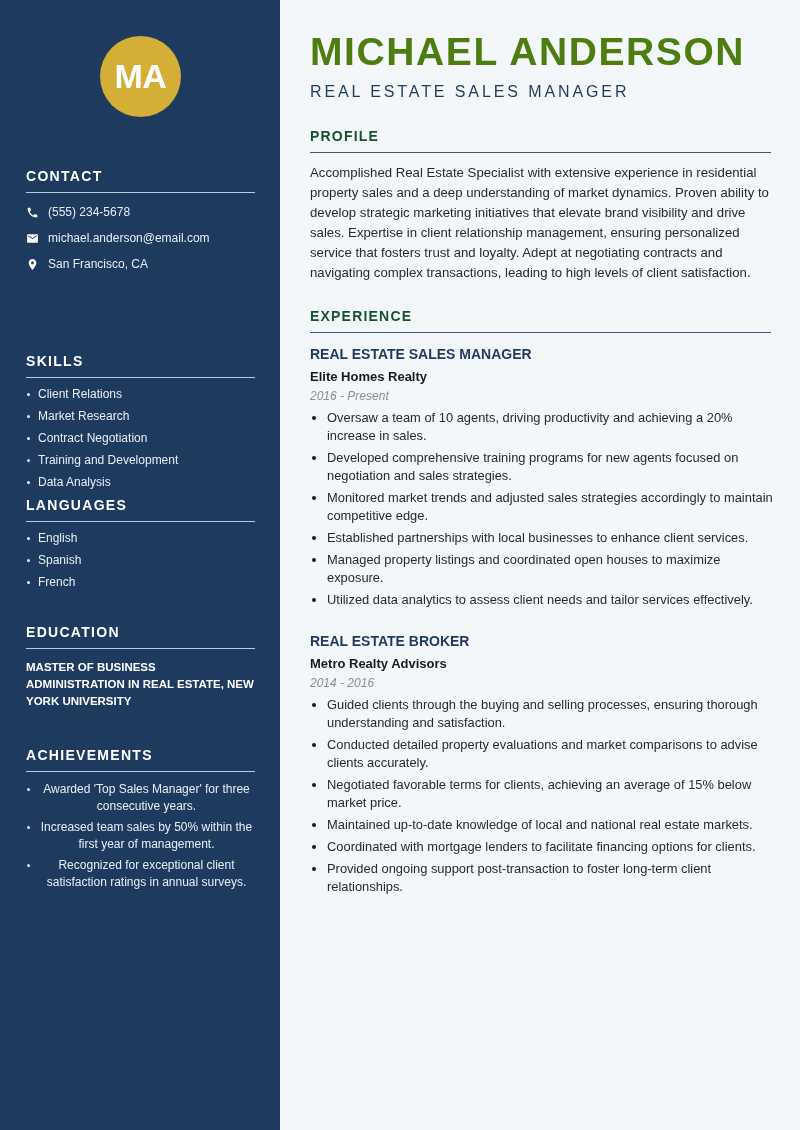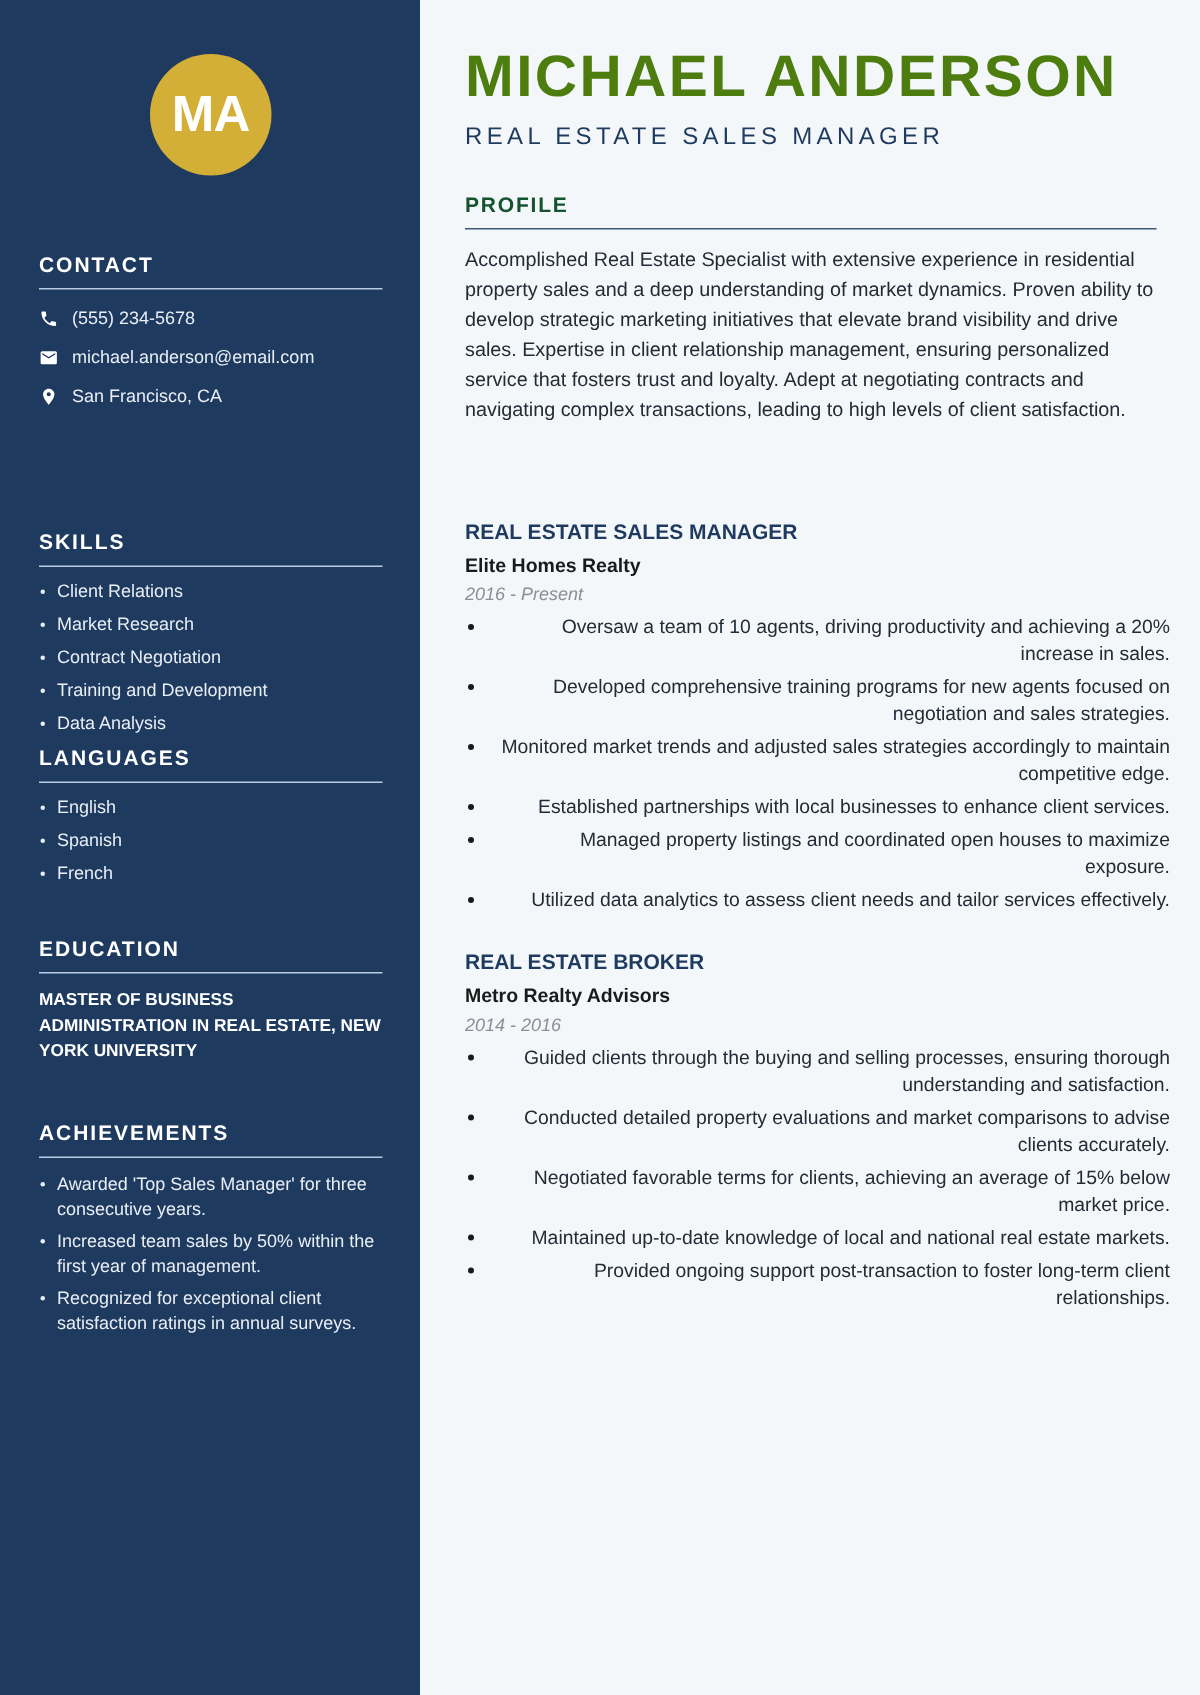--- a/index.html
+++ b/index.html
@@ -14,38 +14,38 @@
   .side-h { font-weight: bold; font-size: 14px; letter-spacing: 1.3px; color: #ffffff; padding-bottom: 8px; border-bottom: 1.5px solid #b9cbe3; }
 
   .contact-row { display: flex; align-items: center; height: 18px; margin-top: 8px; font-size: 12px; color: #e9eef5; }
   .contact-row:first-of-type { margin-top: 10px; }
   .contact-icon { width: 22px; display: flex; align-items: center; }
   .contact-icon svg { width: 13px; height: 13px; fill: #ffffff; }
 
   .side-list { list-style: none; margin-top: 8px; }
   .side-list li { position: relative; padding-left: 12px; font-size: 12px; line-height: 16px; margin-bottom: 6px; color: #e9eef5; }
   .side-list li::before { content: ""; position: absolute; left: 1px; top: 7px; width: 3px; height: 3px; background: #e9eef5; border-radius: 50%; }
-  .ach-list li { line-height: 17px; margin-bottom: 4px; }
+  .ach-list li { line-height: 17px; margin-bottom: 4px; text-align: center; }
 
   .edu-text { margin-top: 10px; font-weight: bold; font-size: 11.5px; line-height: 17px; color: #ffffff; }
 
   .name { position: absolute; left: 30px; top: 30px; font-size: 39px; font-weight: bold; color: #4d7c0f; letter-spacing: 1.6px; }
   .title { position: absolute; left: 30px; top: 83px; font-size: 16px; color: #1e3a5f; letter-spacing: 2.9px; }
 
   .main-section { position: absolute; left: 30px; width: 461px; }
   .main-h { font-weight: bold; font-size: 14px; letter-spacing: 1.2px; color: #14532d; padding-bottom: 8px; border-bottom: 1.2px solid #3d5673; }
 
   .profile-text { margin-top: 10px; font-size: 13.2px; line-height: 20px; color: #222b36; }
 
   .job { position: absolute; left: 30px; width: 470px; }
   .job-title { font-size: 14px; font-weight: bold; color: #1e3a5f; }
   .job-company { font-size: 13px; font-weight: bold; color: #1a1a1a; margin-top: 7px; }
   .job-dates { font-size: 12px; font-style: italic; color: #8a8f96; margin-top: 5px; }
   .job-list { list-style: none; margin-top: 6px; }
-  .job-list li { position: relative; padding-left: 17px; font-size: 12.9px; line-height: 18px; margin-bottom: 4px; color: #222b36; text-align: right; }
+  .job-list li { position: relative; padding-left: 17px; font-size: 12.9px; line-height: 18px; margin-bottom: 4px; color: #222b36; }
   .job-list li::before { content: ""; position: absolute; left: 2px; top: 7px; width: 4px; height: 4px; background: #1a1a1a; border-radius: 50%; }
 </style>
 </head>
 <body>
 
 <aside class="sidebar">
   <div class="avatar">
     <span>MA</span>
   </div>
 
@@ -114,20 +114,23 @@
 
 <main class="main">
   <h1 class="name">MICHAEL ANDERSON</h1>
   <div class="title">REAL ESTATE SALES MANAGER</div>
 
   <section class="main-section" style="top:128px;">
     <h2 class="main-h">PROFILE</h2>
     <p class="profile-text">Accomplished Real Estate Specialist with extensive experience in residential property sales and a deep understanding of market dynamics. Proven ability to develop strategic marketing initiatives that elevate brand visibility and drive sales. Expertise in client relationship management, ensuring personalized service that fosters trust and loyalty. Adept at negotiating contracts and navigating complex transactions, leading to high levels of client satisfaction.</p>
   </section>
 
+  <section class="main-section" style="top:308px;">
+    <h2 class="main-h">EXPERIENCE</h2>
+  </section>
 
   <div class="job" style="top:346px;">
     <div class="job-title">REAL ESTATE SALES MANAGER</div>
     <div class="job-company">Elite Homes Realty</div>
     <div class="job-dates">2016 - Present</div>
     <ul class="job-list">
       <li>Oversaw a team of 10 agents, driving productivity and achieving a 20% increase in sales.</li>
       <li>Developed comprehensive training programs for new agents focused on negotiation and sales strategies.</li>
       <li>Monitored market trends and adjusted sales strategies accordingly to maintain competitive edge.</li>
       <li>Established partnerships with local businesses to enhance client services.</li>
@@ -138,16 +141,17 @@
 
   <div class="job" style="top:633px;">
     <div class="job-title">REAL ESTATE BROKER</div>
     <div class="job-company">Metro Realty Advisors</div>
     <div class="job-dates">2014 - 2016</div>
     <ul class="job-list">
       <li>Guided clients through the buying and selling processes, ensuring thorough understanding and satisfaction.</li>
       <li>Conducted detailed property evaluations and market comparisons to advise clients accurately.</li>
       <li>Negotiated favorable terms for clients, achieving an average of 15% below market price.</li>
       <li>Maintained up-to-date knowledge of local and national real estate markets.</li>
+      <li>Coordinated with mortgage lenders to facilitate financing options for clients.</li>
       <li>Provided ongoing support post-transaction to foster long-term client relationships.</li>
     </ul>
   </div>
 </main>
 
 </body></html>

